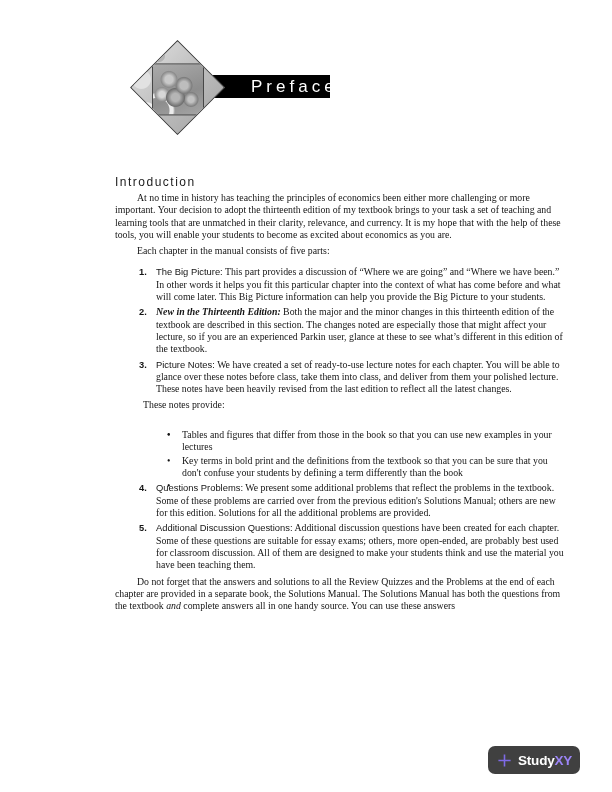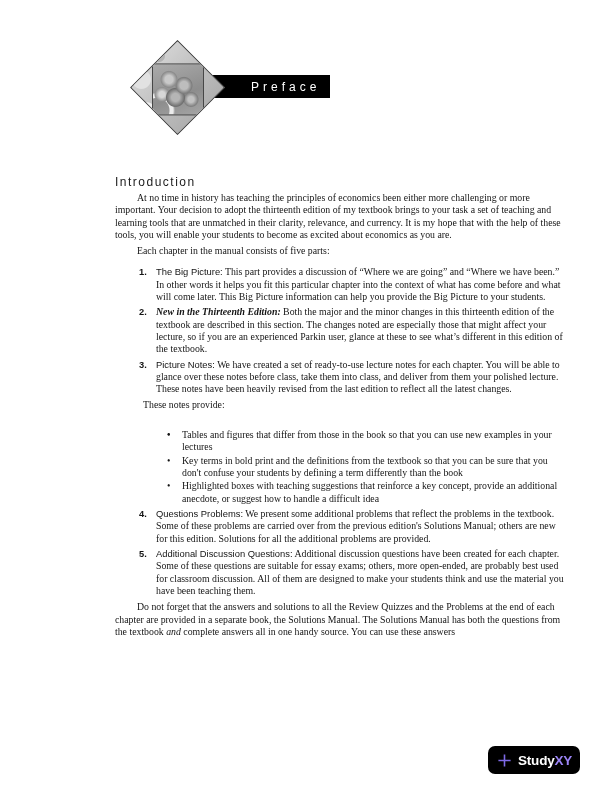--- a/index.html
+++ b/index.html
@@ -10,21 +10,21 @@
   }
 
   
   .preface-bar {
     position:absolute; left:213px; top:75px; width:117px; height:23px;
     background:#000; z-index:1;
     display:flex; align-items:center;
   }
   .preface-bar .label {
     color:#fff; font-family:"Liberation Sans", sans-serif;
-    font-size:12px; letter-spacing:4px; padding-left:38px; white-space:nowrap;
+    font-size:17px; letter-spacing:4px; padding-left:38px; white-space:nowrap;
   }
   .diamond {
     position:absolute; left:144px; top:54px; width:67px; height:67px;
     transform:rotate(45deg); border:1px solid #3c3c3c; overflow:hidden;
     background:#c9c9c9; z-index:2;
   }
   .diamond-inner {
     position:absolute; left:-14px; top:-14px; width:95px; height:95px;
     transform:rotate(-45deg);
     background:
@@ -75,21 +75,21 @@
   ul.notes { list-style:none; margin-bottom:3px; }
   ul.notes > li { position:relative; padding-left:67px; margin-bottom:1px; }
   ul.notes .marker { position:absolute; left:52px; top:0; }
 
   p.closing { text-indent:22px; margin-top:4px; }
   p.closing .em { font-style:italic; }
 
   
   .brand-badge {
     position:absolute; left:488px; top:746px; width:92px; height:28px;
-    background:#000000; border-radius:7px;
+    background:#404040; border-radius:7px;
     display:flex; align-items:center; padding-left:9px; gap:6px;
     cursor:pointer; z-index:3;
   }
   .brand-badge .wordmark {
     font-family:"Liberation Sans", sans-serif; font-weight:bold;
     font-size:13.5px; letter-spacing:-0.2px; color:#ffffff; white-space:nowrap;
   }
   .brand-badge .xy { color:#9b84f6; }
 </style>
 </head>
@@ -128,21 +128,21 @@
     <li>
       <span class="marker">•</span>
     </li>
     <li>
       <span class="marker">•</span><span>Tables and figures that differ from those in the book so that you can use new examples in your lectures</span>
     </li>
     <li>
       <span class="marker">•</span><span>Key terms in bold print and the definitions from the textbook so that you can be sure that you don't confuse your students by defining a term differently than the book</span>
     </li>
     <li>
-      <span class="marker">•</span><span>Highlighted boxes with teaching suggestions that reinforce a key concept, provide an additional anecdote, or suggest how to handle a difficult idea</span>
+      <span class="marker">•</span>
     </li>
   </ul>
 
   <ol class="parts">
     <li>
       <span class="num">4.</span><span class="t-sans">Questions Problems:</span><span> We present some additional problems that reflect the problems in the textbook. Some of these problems are carried over from the previous edition's Solutions Manual; others are new for this edition. Solutions for all the additional problems are provided.</span>
     </li>
     <li>
       <span class="num">5.</span><span class="t-sans">Additional Discussion Questions:</span><span> Additional discussion questions have been created for each chapter. Some of these questions are suitable for essay exams; others, more open-ended, are probably best used for classroom discussion. All of them are designed to make your students think and use the material you have been teaching them.</span>
     </li>

